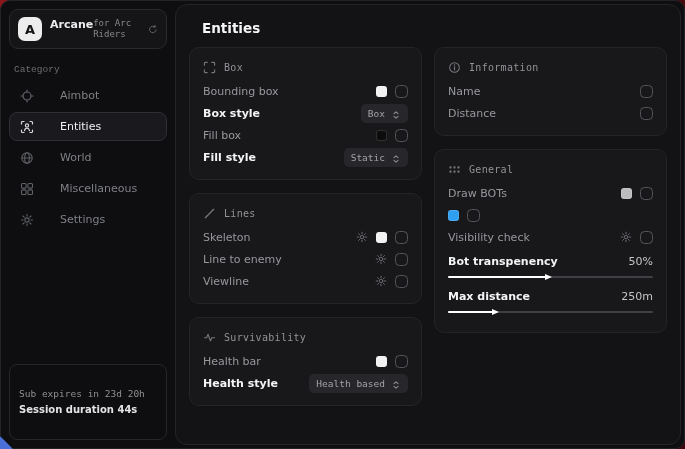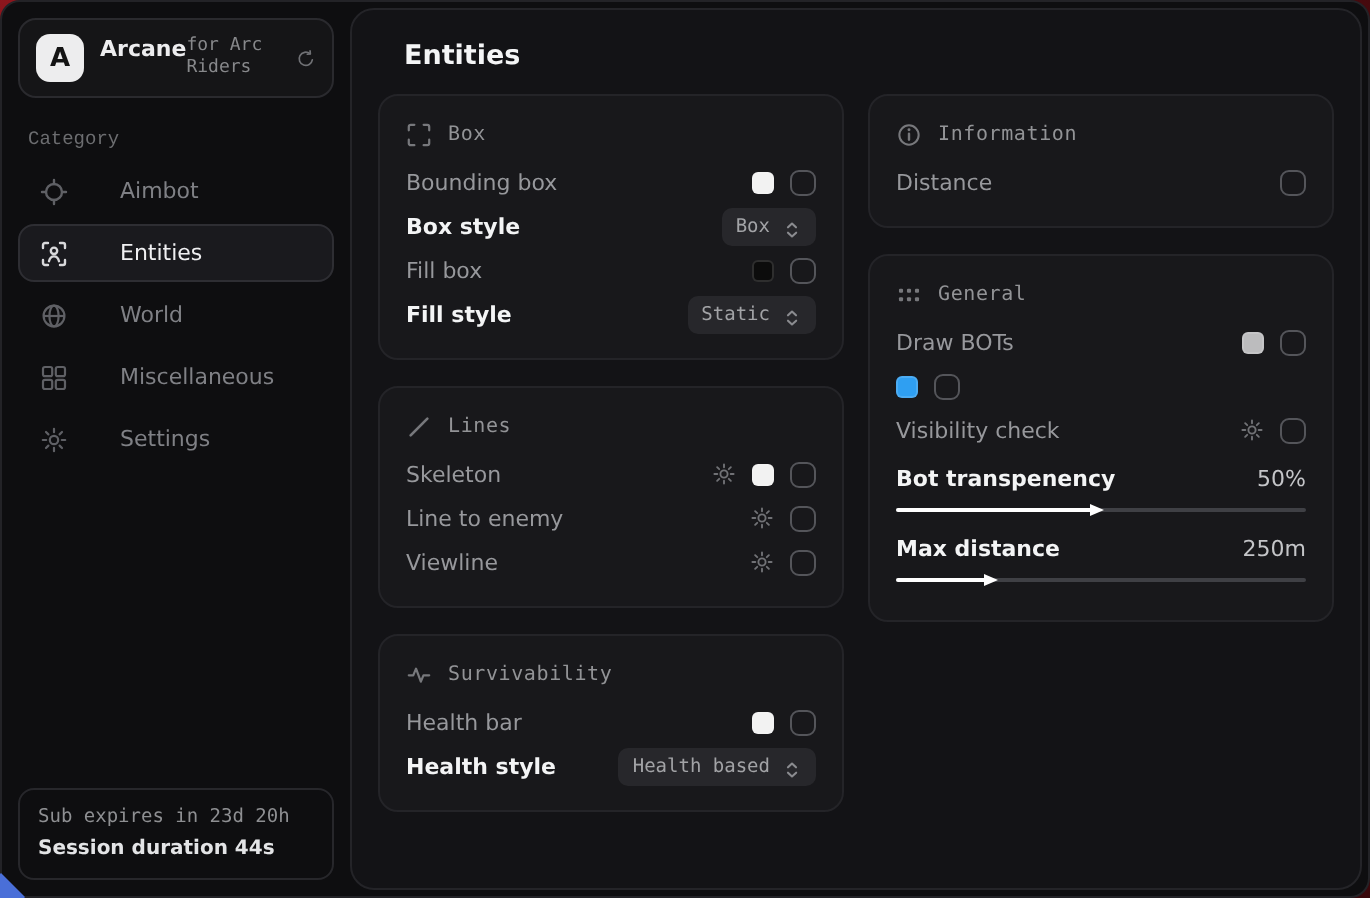--- a/index.html
+++ b/index.html
@@ -16,21 +16,21 @@
   .brand-text{display:flex;flex-direction:row;line-height:1.25;min-width:0;}
   .brand-title{font-size:11px;font-weight:bold;color:#ededef;}
   .brand-sub{font-size:9px;color:#87888b;font-family:"DejaVu Sans Mono","Liberation Mono",monospace;}
   .brand-refresh{margin-left:auto;color:#6f7074;width:13px;height:13px;}
   .cat-label{margin:15px 5px 6px;font-size:9.5px;color:#6c6d70;font-family:Liberation Mono, monospace;}
   .nav{display:flex;flex-direction:column;gap:2px;}
   .side-item{display:flex;align-items:center;gap:26px;height:27px;padding:0 10px;border-radius:8px;border:1px solid transparent;color:#7f8085;font-size:11px;cursor:default;}
   .side-item .icon{width:14px;height:14px;color:#5f6065;flex:0 0 auto;}
   .side-item.selected{background:#1a1a1e;border-color:#2e2e33;color:#f0f0f2;}
   .side-item.selected .icon{color:#d8d8da;}
-  .side-footer{margin-top:auto;border:1px solid #27272b;border-radius:8px;padding:7px 9px;line-height:1.55;}
+  .side-footer{margin-top:auto;border:1px solid #27272b;border-radius:8px;padding:22px 9px;line-height:1.55;}
   .side-footer .l1{font-size:9.5px;color:#8e8f92;font-family:"DejaVu Sans Mono","Liberation Mono",monospace;}
   .side-footer .l2{font-size:10px;font-weight:bold;color:#e3e4e6;}
 
   
   .main{position:absolute;left:174px;top:3px;right:3px;bottom:3px;background:#131316;border:1px solid #242428;border-radius:12px;box-sizing:border-box;overflow:hidden;}
   .main-title{margin:15px 0 11px 26px;font-size:13.5px;font-weight:bold;color:#f4f5f6;}
   .grid{display:flex;gap:12px;padding:0 13px;align-items:flex-start;}
   .col{flex:1;display:flex;flex-direction:column;gap:13px;min-width:0;justify-content:space-between;}
   .panel{background:#18181b;border:1px solid #242428;border-radius:10px;padding:9px 13px 11px;box-sizing:border-box;}
   .panel-head{display:flex;align-items:center;gap:8px;height:20px;margin-bottom:3px;}
@@ -267,20 +267,26 @@
                 <span class="icon">
                   <svg viewBox="0 0 14 14" fill="none" stroke="currentColor" stroke-width="1.1">
                     <circle cx="7" cy="7" r="5.2"></circle>
                     <path d="M7 6.3v3.2" stroke-linecap="round" stroke-width="1.3"></path>
                     <circle cx="7" cy="4.2" r=".8" fill="currentColor" stroke="none"></circle>
                   </svg>
                 </span>
                 <span class="panel-title">Information</span>
               </div>
               <div class="row">
+                <span class="row-label">Name</span>
+                <div class="controls">
+                  <span class="checkbox"></span>
+                </div>
+              </div>
+              <div class="row">
                 <span class="row-label">Distance</span>
                 <div class="controls">
                   <span class="checkbox"></span>
                 </div>
               </div>
             </section>
             <section class="panel">
               <div class="panel-head">
                 <span class="icon">
                   <svg viewBox="0 0 14 14" fill="currentColor">

